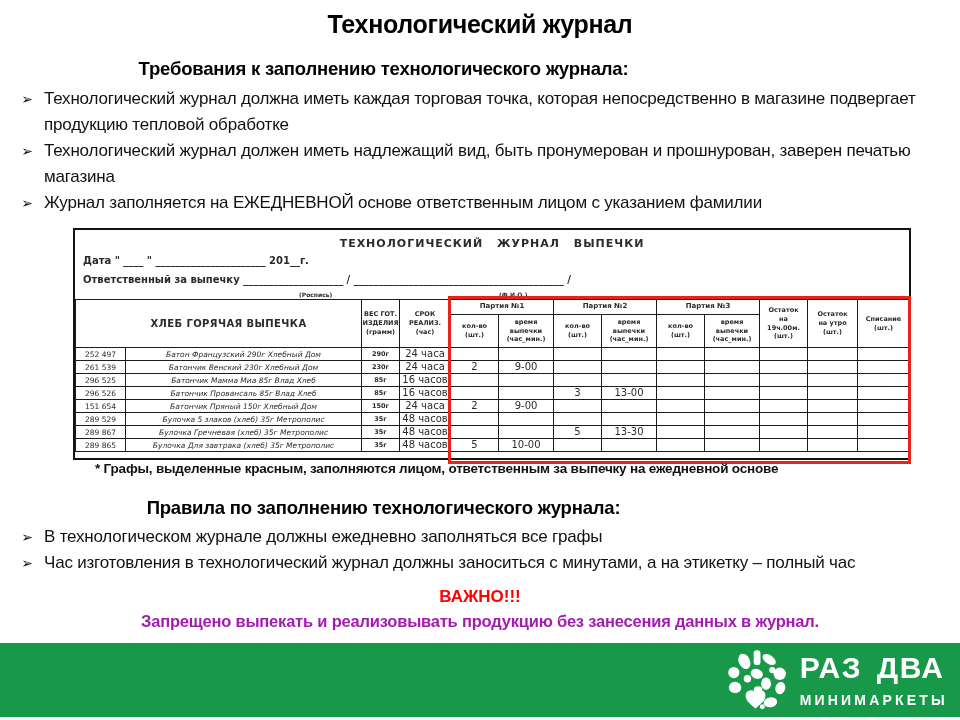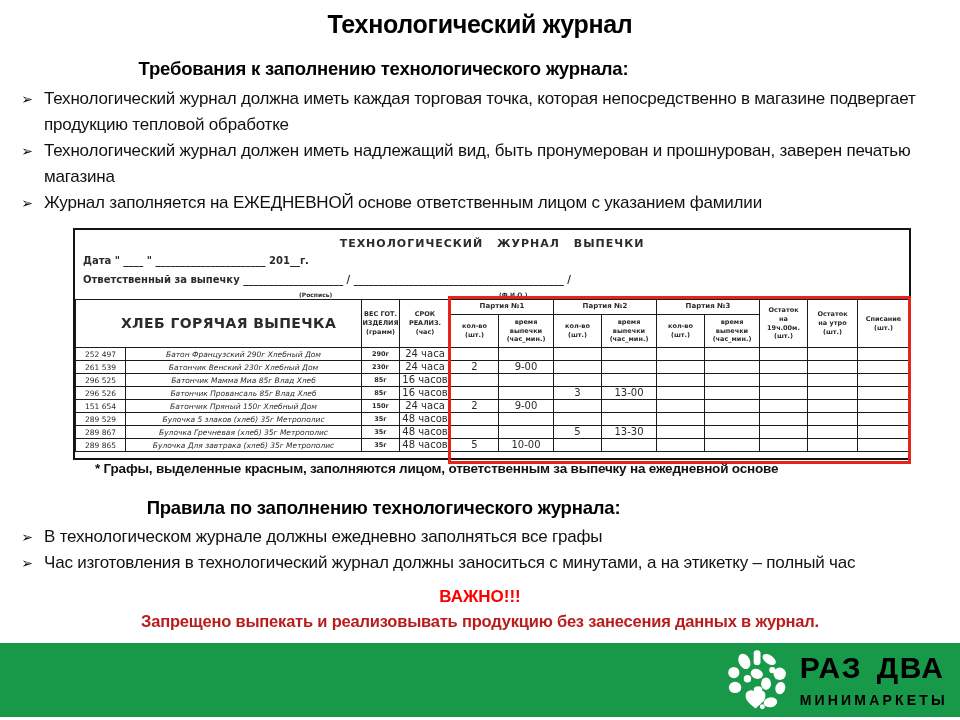--- a/index.html
+++ b/index.html
@@ -51,21 +51,21 @@
   table.grid td{
     border:1px solid #1b1b1b;vertical-align:middle;text-align:center;
     padding:0;overflow:hidden;color:#2b2b2b;
   }
   tr.h1{height:15px;}
   tr.h2{height:33px;}
   tbody tr{height:13px;}
   .hc{font-weight:bold;white-space:pre-line;line-height:1.35;}
   .hc.small{font-size:6.5px;}
   .hc.batch{font-size:7px;}
-  .hc.product-group{font-size:14px;letter-spacing:0.4px;padding-left:20px;}
+  .hc.product-group{font-size:10px;letter-spacing:0.4px;padding-left:20px;}
   td.hb{border-bottom:2px solid #111;}
   td.c-code{font-size:7.5px;}
   td.c-name{font-size:7.5px;text-align:left;padding-left:3px;white-space:nowrap;font-style:italic;}
   td.c-weight{font-size:6.5px;font-weight:bold;}
   td.c-shelf{font-size:10px;white-space:nowrap;line-height:1;}
   td.c-qty,td.c-time,td.c-rest,td.c-write{font-size:10px;line-height:1;}
   .red-box{
     position:absolute;left:373px;top:66px;width:457px;height:162px;
     border:3px solid #e5251c;pointer-events:none;
   }
@@ -73,29 +73,29 @@
   .note{
     position:absolute;top:461px;left:95px;font-size:13.5px;font-weight:600;
     letter-spacing:-0.2px;color:#111;
   }
   .important-heading{
     position:absolute;top:587px;left:0;width:960px;text-align:center;
     font-size:17px;font-weight:bold;color:#ff0000;
   }
   .important-text{
     position:absolute;top:612px;left:0;width:960px;text-align:center;
-    font-size:16.5px;font-weight:bold;letter-spacing:-0.2px;color:#b91c1c;
+    font-size:16.5px;font-weight:bold;letter-spacing:-0.2px;color:#a21caf;
   }
   
   .footer{
     position:absolute;left:0;top:643px;width:960px;height:74px;background:#18994a;
   }
   .logo{position:absolute;right:12px;top:6px;display:flex;align-items:center;}
   .logo svg{width:64px;height:62px;display:block;}
-  .logo-text{margin-left:10px;color:#000000;}
+  .logo-text{margin-left:10px;color:#ffffff;}
   .brand{font-size:30px;font-weight:bold;letter-spacing:1.5px;word-spacing:5px;line-height:1;}
   .brand-sub{font-size:14px;font-weight:bold;letter-spacing:3.2px;margin-top:10px;line-height:1;}
 </style>
 </head>
 <body>
 
 <div class="slide">
 
   <h1 class="slide-title">Технологический журнал</h1>
 

